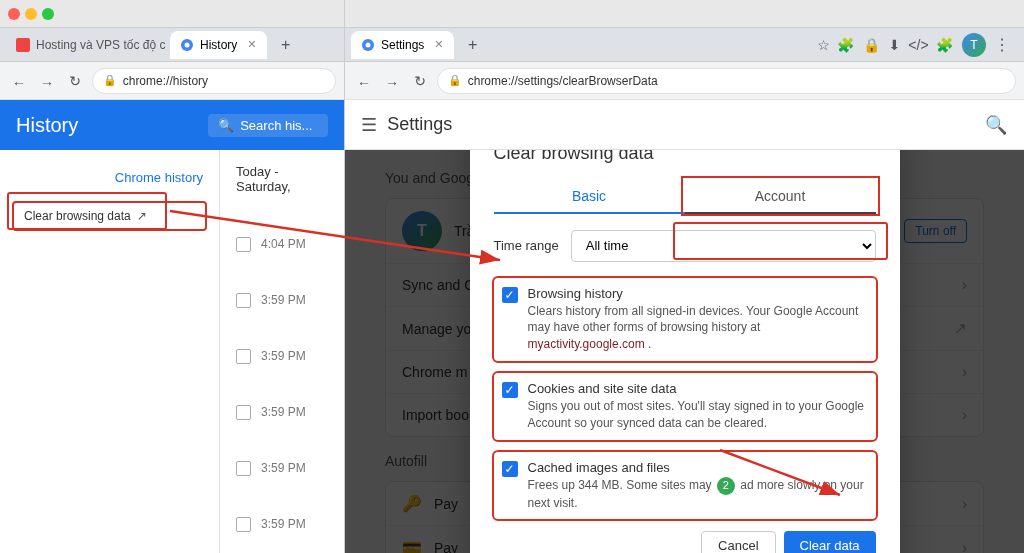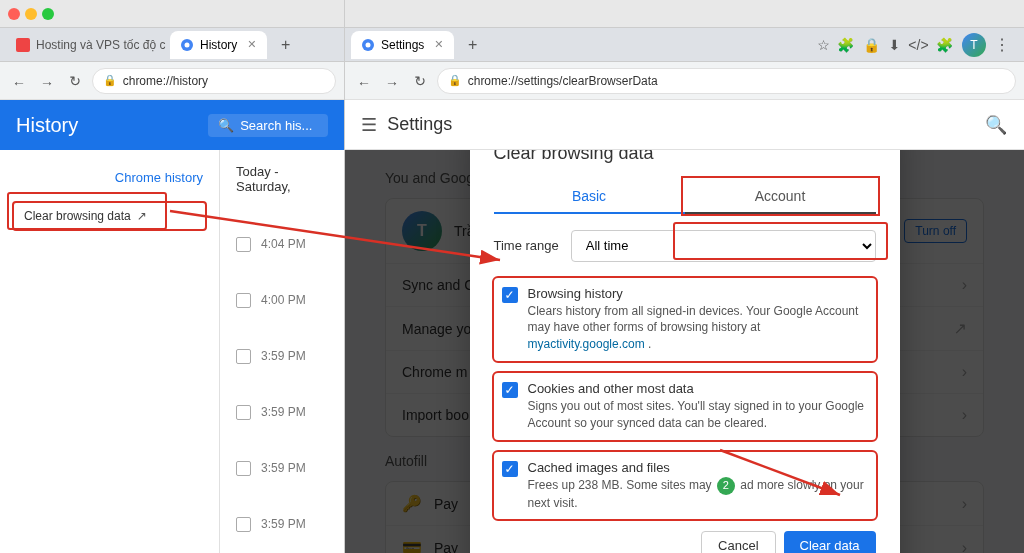--- a/index.html
+++ b/index.html
@@ -73,21 +73,21 @@
     .time-range-row { display: flex; align-items: center; gap: 12px; margin-bottom: 16px; }
     .time-range-label { font-size: 13px; color: #333; white-space: nowrap; }
     .time-range-select { flex: 1; height: 32px; border: 1px solid #ccc; border-radius: 4px; padding: 0 10px; font-size: 13px; background: #fff; appearance: auto; }
     .checkbox-item { display: flex; align-items: flex-start; gap: 10px; margin-bottom: 12px; padding: 8px; border-radius: 4px; }
     .checkbox-item-outline { outline: 2px solid #d93025; }
     .cb { width: 16px; height: 16px; background: #1a73e8; border-radius: 2px; display: flex; align-items: center; justify-content: center; flex-shrink: 0; margin-top: 1px; }
     .cb-check { color: #fff; font-size: 12px; }
     .cb-text-group { flex: 1; }
     .cb-title { font-size: 13px; font-weight: 500; color: #333; }
     .cb-desc { font-size: 12px; color: #555; margin-top: 2px; line-height: 1.4; }
-    .cb-link { color: #0369a1; text-decoration: none; }
+    .cb-link { color: #7f1d1d; text-decoration: none; }
     .dialog-buttons { display: flex; justify-content: flex-end; gap: 8px; margin-top: 8px; }
     .btn-cancel { background: transparent; border: 1px solid #ccc; border-radius: 4px; padding: 6px 16px; font-size: 13px; cursor: pointer; color: #333; }
     .btn-clear { background: #1a73e8; border: none; border-radius: 4px; padding: 6px 16px; font-size: 13px; cursor: pointer; color: #fff; }
 
     
     .red-box { position: absolute; border: 2px solid #d93025; border-radius: 3px; z-index: 15; pointer-events: none; }
   </style>
 </head>
 <body>
 
@@ -146,24 +146,20 @@
         <div class="sidebar-clear-btn">
           <span>Clear browsing data</span>
           <span style="font-size:12px; color:#555;">↗</span>
         </div>
       </div>
       <div class="history-main">
         <div class="history-date-header">Today - Saturday,</div>
         <div class="history-item">
           <div class="history-checkbox"></div>
           <span class="history-time">4:04 PM</span>
-        </div>
-        <div class="history-item">
-          <div class="history-checkbox"></div>
-          <span class="history-time">4:00 PM</span>
         </div>
         <div class="history-item">
           <div class="history-checkbox"></div>
           <span class="history-time">3:59 PM</span>
         </div>
         <div class="history-item">
           <div class="history-checkbox"></div>
           <span class="history-time">3:59 PM</span>
         </div>
         <div class="history-item">
@@ -331,33 +327,33 @@
                 <span>.</span>
               </div>
             </div>
           </div>
 
           <div class="checkbox-item checkbox-item-outline">
             <div class="cb">
               <span class="cb-check">✓</span>
             </div>
             <div class="cb-text-group">
-              <div class="cb-title">Cookies and other most data</div>
+              <div class="cb-title">Cookies and site site data</div>
               <div class="cb-desc">Signs you out of most sites. You'll stay signed in to your Google Account so your synced data can be cleared.</div>
             </div>
           </div>
 
           <div class="checkbox-item checkbox-item-outline" style="position:relative;">
             <div class="cb">
               <span class="cb-check">✓</span>
             </div>
             <div class="cb-text-group">
               <div class="cb-title">Cached images and files</div>
               <div class="cb-desc">
-                <span>Frees up 238 MB. Some sites may</span>
+                <span>Frees up 344 MB. Some sites may</span>
                 <span style="display:inline-flex; align-items:center; justify-content:center; width:18px; height:18px; background:#34a853; border-radius:50%; color:#fff; font-size:11px; vertical-align:middle; margin:0 2px;">2</span>
                 <span>ad more slowly on your next visit.</span>
               </div>
             </div>
           </div>
 
           <div class="dialog-buttons">
             <button class="btn-cancel">Cancel</button>
             <button class="btn-clear">Clear data</button>
           </div>

